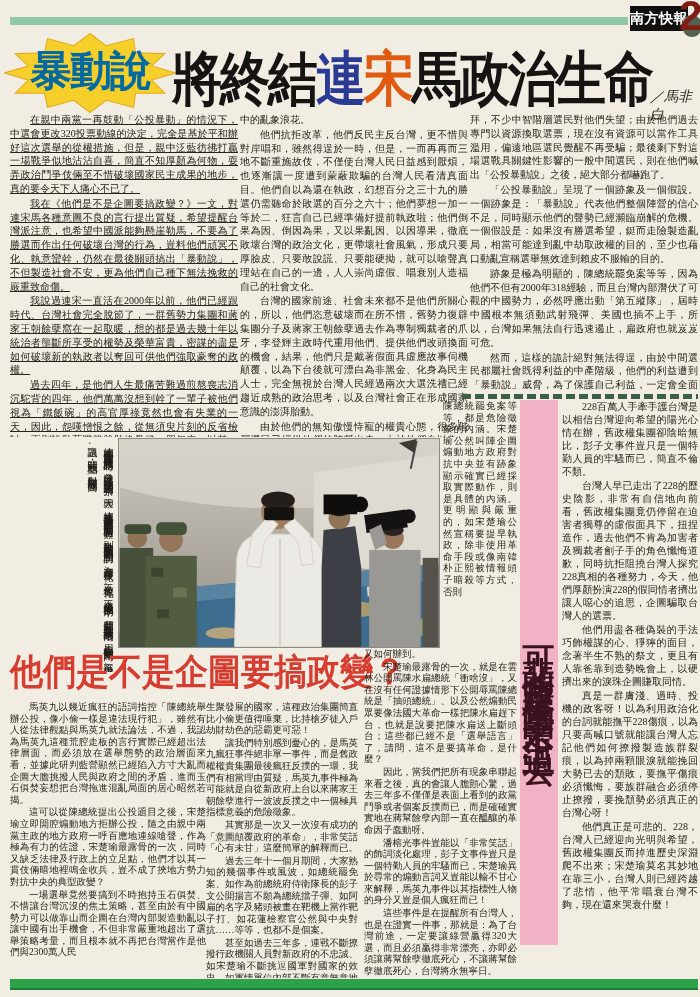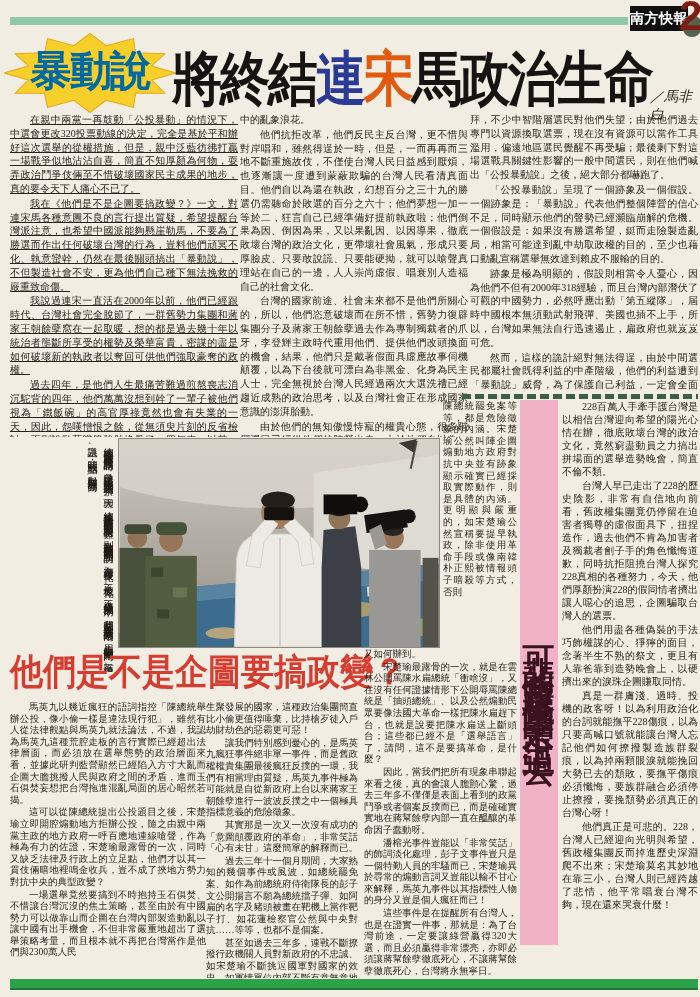--- a/index.html
+++ b/index.html
@@ -86,21 +86,21 @@
   </div>
   <div id="col2" class="col t-col">
     <p class="cont">中的亂象浪花。</p>
     <p>他們抗拒改革，他們反民主反台灣，更不惜與對岸唱和，雖然得逞於一時，但是，一而再再而三地不斷重施故伎，不僅使台灣人民日益感到厭煩，也逐漸讓一度遭到蒙蔽欺騙的台灣人民看清真面目。他們自以為還在執政，幻想百分之三十九的勝選仍需聽命於敗選的百分之六十；他們夢想一加一等於二，狂言自己已經準備好提前執政啦；他們倒果為因、倒因為果，又以果亂因、以因導果，徹底敗壞台灣的政治文化，更帶壞社會風氣，形成只要厚臉皮、只要敢說謊、只要能硬拗，就可以嗆聲真理站在自己的一邊，人人崇尚虛假、唱衰別人造福自己的社會文化。</p>
     <p>台灣的國家前途、社會未來都不是他們所關心的，所以，他們恣意破壞而在所不惜，舊勢力復辟集團分子及蔣家王朝餘孽過去作為專制獨裁者的爪牙，李登輝主政時代重用他們、提供他們改頭換面的機會，結果，他們只是戴著假面具虛應故事伺機顛覆，以為下台後就可漂白為非黑金、化身為民主人士，完全無視於台灣人民經過兩次大選洗禮已經趨近成熟的政治思考，以及台灣社會正在形成國家意識的澎湃胎動。</p>
     <p>由於他們的無知傲慢恃寵的權貴心態，很多階層選民已經從他們的陣營出走；由於他們自以為一加一穩贏，以致沒有認真思考為國為民的宏偉政見，而只能舉香跟</p>
   </div>
   <div id="col3" class="col t-col">
     <p class="cont">拜，不少中智階層選民對他們失望；由於他們過去專門以資源換取選票，現在沒有資源可以當作工具濫用，偏遠地區選民覺醒不再受騙；最後剩下對這場選戰具關鍵性影響的一般中間選民，則在他們喊出「公投暴動說」之後，絕大部分都嚇跑了。</p>
     <p>「公投暴動說」呈現了一個跡象及一個假設。一個跡象是：「暴動說」代表他們整個陣營的信心不足，同時顯示他們的聲勢已經瀕臨崩解的危機。一個假設是：如果沒有勝選希望，鋌而走險製造亂局，相當可能達到亂中劫取政權的目的，至少也藉口動亂宣稱選舉無效達到賴皮不服輸的目的。</p>
-    <p>跡象是極為明顯的，假設則相當令人憂心，因為他們不但有2000年318經驗，而且台灣內部潛伏了可觀的中國勢力，必然呼應出動「第五縱隊」，屆時中國根本無須動武射飛彈、美國也插不上手，所以，台灣如果無法自行迅速遏止，扁政府也就岌岌可危。</p>
+    <p>跡象是極為明顯的，陳總統罷免案等等，因為他們不但有2000年318經驗，而且台灣內部潛伏了可觀的中國勢力，必然呼應出動「第五縱隊」，屆時中國根本無須動武射飛彈、美國也插不上手，所以，台灣如果無法自行迅速遏止，扁政府也就岌岌可危。</p>
     <p>然而，這樣的詭計絕對無法得逞，由於中間選民都屬社會既得利益的中產階級，他們的利益遭到「暴動說」威脅，為了保護自己利益，一定會全面偏向維持穩定的力量，他們將把選票比數拉出懸殊差距，讓「暴動說」失去任何藉口，同時更會從此唾棄「暴動說」的主導者，讓其政治生命終結。</p>
   </div>
   <div class="dashes"></div>
 
   <div class="caption">總統在金門大膽島發表大膽談話時，曾邀請江澤民先生到大膽島喝茶、聊天。總統並提及如果政府與政府間的互談有困難，則推動政黨與政黨間的相互訪問，在台灣不被矮化、不被地方化、不被邊緣化的原則下，我們願意以善意和誠意來敲門，用信心和行動來開門，不預設立場、議題、時間或地點，與對岸展開協商。</div>
 
   <div class="photo">
     <svg width="320" height="208" viewBox="0 0 322 210">
       <defs>
         <linearGradient id="wall" x1="0" y1="0" x2="0" y2="1">
@@ -175,21 +175,21 @@
   <div id="colCl" class="col b-col">
     <p class="cont">又如何辦到。</p>
     <p>宋楚瑜最露骨的一次，就是在雲林公開罵陳水扁總統「衝啥沒」，又在沒有任何證據情形下公開辱罵陳總統是「抽頭總統」、以及公然煽動民眾要像法國大革命一樣把陳水扁趕下台，也就是說要把陳水扁送上斷頭台；這些都已經不是「選舉語言」了，請問，這不是要搞革命，是什麼？</p>
     <p>因此，當我們把所有現象串聯起來看之後，真的會讓人膽顫心驚，過去三年多不僅僅是表面上看到的政黨鬥爭或者個案反撲而已，而是確確實實地在蔣幫餘孽內部一直在醞釀的革命因子蠢動呀。</p>
     <p>潘榕光事件豈能以「非常笑話」的飾詞淡化處理，彭子文事件豈只是一個特勤人員的牢騷而已，宋楚瑜異於尋常的煽動言詞又豈能以輸不甘心來解釋，馬英九事件以其指標性人物的身分又豈是個人瘋狂而已！</p>
     <p>這些事件是在提醒所有台灣人，也是在證實一件事，那就是：為了台灣前途，一定要讓綠營贏得320大選，而且必須贏得非常漂亮，亦即必須讓蔣幫餘孽徹底死心，不讓蔣幫餘孽徹底死心，台灣將永無寧日。</p>
   </div>
 
   <div class="pink-strip">可悲的舊政權集團走不出過去</div>
   <div id="sideText" class="col">
-    <p>228百萬人手牽手護台灣是以相信台灣迎向希望的陽光心情在辦，徹底敗壞台灣的政治文化，竟然窮盡動員之力搞出拼場面的選舉造勢晚會，簡直不倫不類。</p>
+    <p>228百萬人手牽手護台灣是以相信台灣迎向希望的陽光心情在辦，舊政權集團卻陰暗無比，彭子文事件豈只是一個特勤人員的牢騷而已，簡直不倫不類。</p>
     <p>台灣人早已走出了228的歷史陰影，非常有自信地向前看，舊政權集團竟仍停留在迫害者獨尊的虛假面具下，扭捏造作，過去他們不肯為加害者及獨裁者劊子手的角色懺悔道歉，同時抗拒阻撓台灣人探究228真相的各種努力，今天，他們厚顏扮演228的假同情者擠出讓人噁心的追思，企圖騙取台灣人的選票。</p>
     <p>他們用盡各種偽裝的手法巧飾權謀的心、猙獰的面目，念著半生不熟的祭文，更且有人靠爸靠到造勢晚會上，以硬擠出來的淚珠企圖賺取同情。</p>
     <p>真是一群膚淺、過時、投機的政客呀！以為利用政治化的台詞就能撫平228傷痕，以為只要高喊口號就能讓台灣人忘記他們如何撩撥製造族群裂痕，以為掉兩顆眼淚就能挽回大勢已去的頹敗，要撫平傷痕必須懺悔，要族群融合必須停止撩撥，要挽頹勢必須真正的台灣心呀！</p>
     <p>他們真正是可悲的。228，台灣人已經迎向光明與希望，舊政權集團反而掉進歷史深淵爬不出來；宋楚瑜莫名其妙地在靠三小，台灣人則已經跨越了悲情，他平常唱衰台灣不夠，現在還來哭衰什麼！</p>
   </div>
 
   <div class="bottombar"></div>
 
 </div>
 

